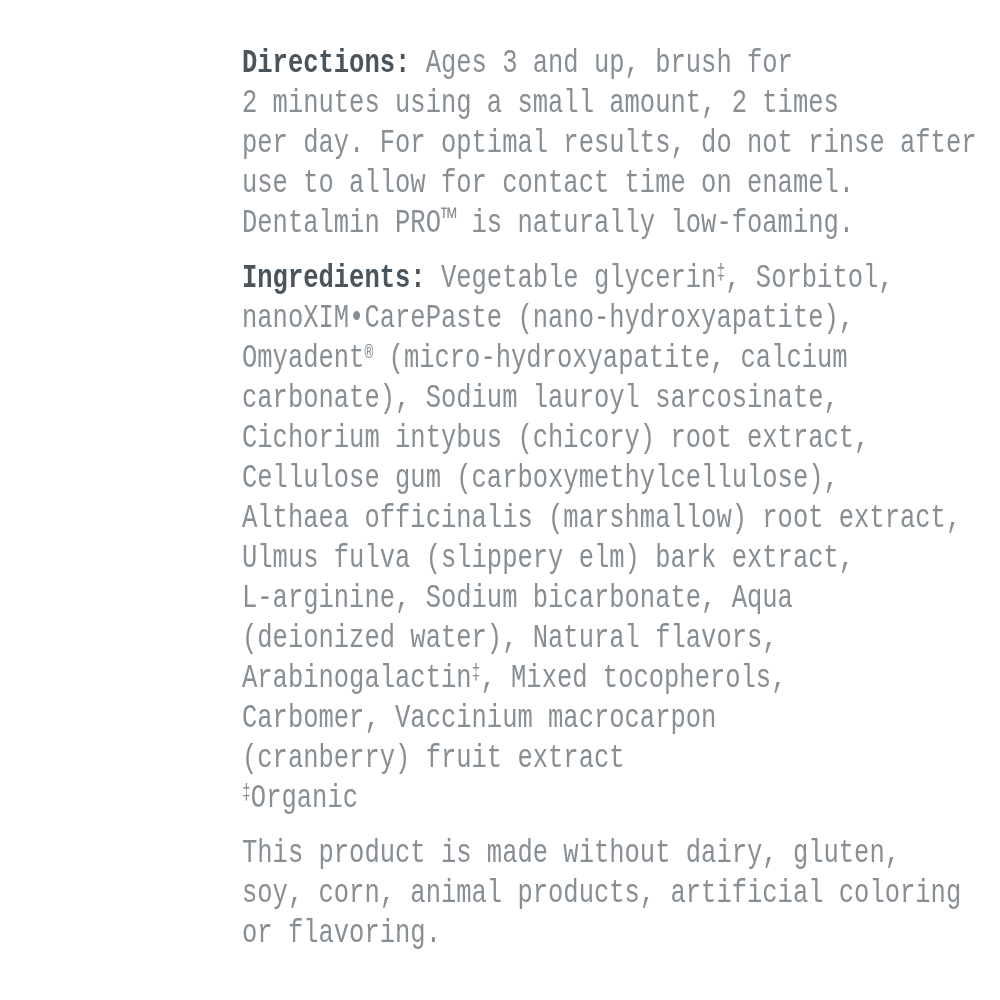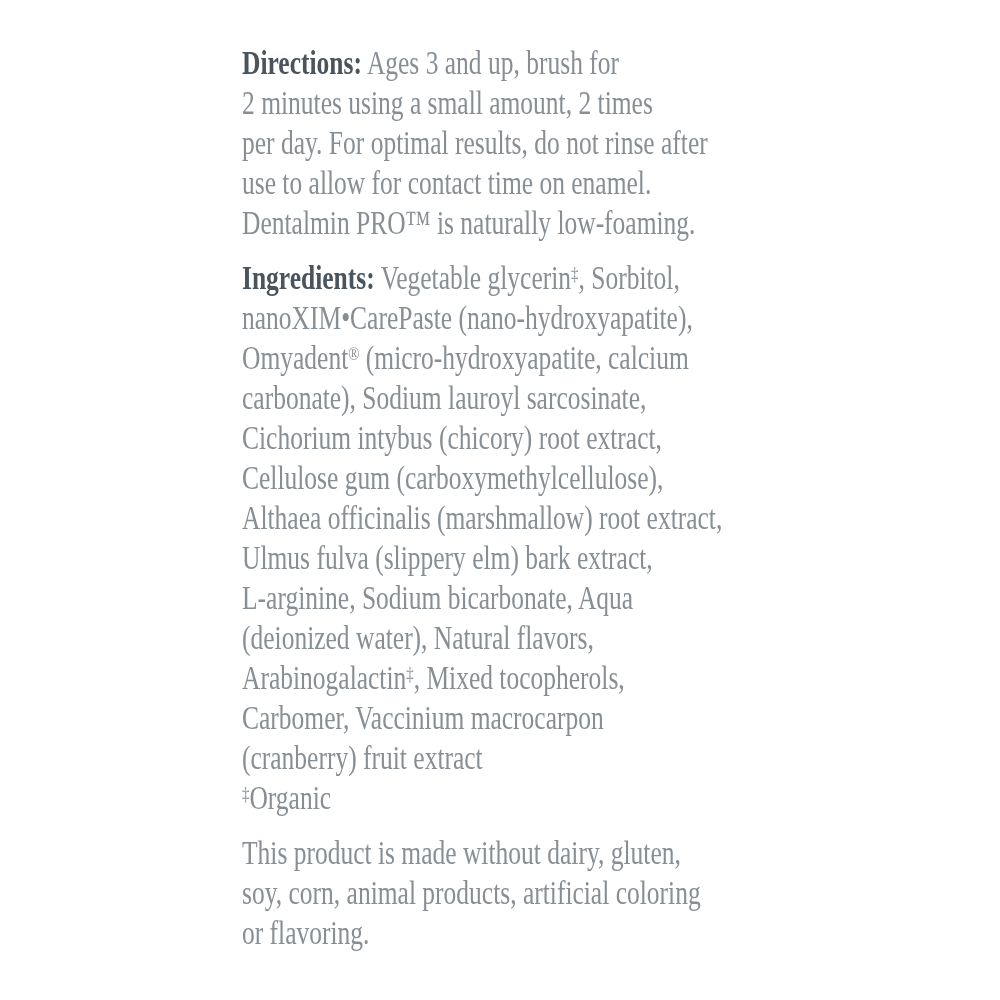--- a/index.html
+++ b/index.html
@@ -6,21 +6,21 @@
     margin: 0;
     padding: 0;
     background: #ffffff;
   }
   .canvas {
     position: relative;
     width: 1000px;
     height: 1000px;
     background: #ffffff;
     overflow: hidden;
-    font-family: Liberation Serif, serif;
+    font-family: Liberation Mono, monospace;
   }
   
   .label-text {
     position: absolute;
     left: 242px;
     top: 43px;
     width: 692px;
     transform: scaleX(0.75);
     transform-origin: 0 0;
     font-size: 34px;

